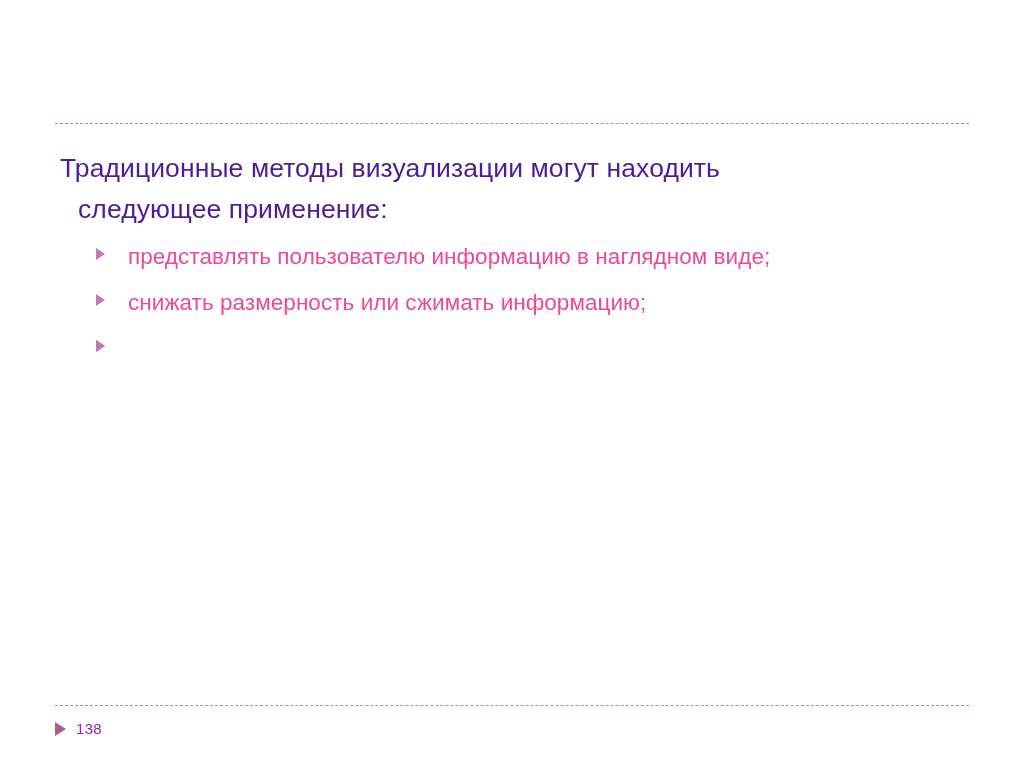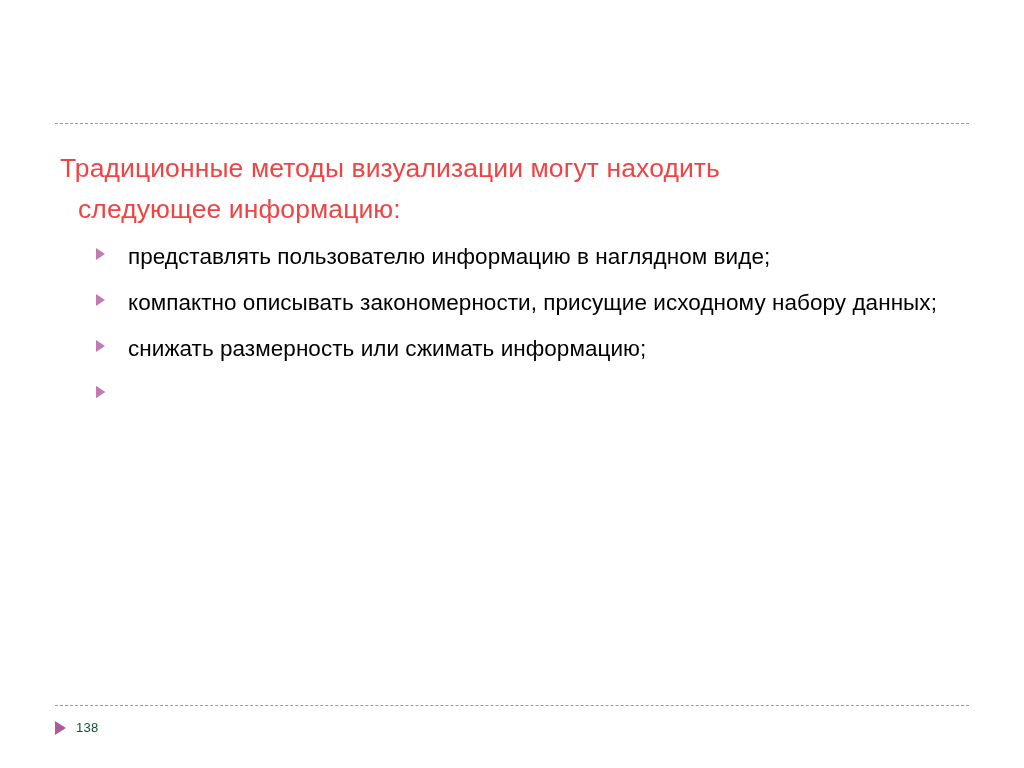--- a/index.html
+++ b/index.html
@@ -27,42 +27,42 @@
     height: 0;
   }
   .rule-top { top: 123px; }
   .rule-bottom { top: 705px; }
 
   .title {
     position: absolute;
     left: 60px;
     top: 148px;
     width: 880px;
-    color: #ef4444;
+    color: #4c1d95;
     font-size: 26.5px;
     line-height: 41px;
     font-weight: normal;
     letter-spacing: 0.1px;
   }
   .title .line2 {
     display: block;
     padding-left: 18px;
   }
 
   .bullets {
     position: absolute;
     left: 88px;
     top: 240px;
     width: 860px;
   }
   .bullet {
     position: relative;
     padding-left: 40px;
     margin-bottom: 13px;
-    color: #000000;
+    color: #ec4899;
     font-size: 22.5px;
     line-height: 33px;
     letter-spacing: 0.05px;
   }
   .bullet .marker {
     position: absolute;
     left: 8px;
     top: 8px;
     width: 0;
     height: 0;
@@ -80,45 +80,41 @@
     gap: 10px;
   }
   .footer .marker {
     width: 0;
     height: 0;
     border-left: 11px solid #b05a9c;
     border-top: 7px solid transparent;
     border-bottom: 7px solid transparent;
   }
   .footer .page-number {
-    color: #14532d;
-    font-size: 13px;
+    color: #a21caf;
+    font-size: 15px;
     letter-spacing: 0.3px;
   }
 </style>
 </head>
 <body>
 
 <div class="slide">
 
   <div class="rule rule-top"></div>
 
   <div class="title">
     <span>Традиционные методы визуализации могут находить</span>
-    <span class="line2">следующее информацию:</span>
+    <span class="line2">следующее применение:</span>
   </div>
 
   <div class="bullets">
     <div class="bullet">
       <span class="marker"></span>
       <span>представлять пользователю информацию в наглядном виде;</span>
-    </div>
-    <div class="bullet">
-      <span class="marker"></span>
-      <span>компактно описывать закономерности, присущие исходному набору данных;</span>
     </div>
     <div class="bullet">
       <span class="marker"></span>
       <span>снижать размерность или сжимать информацию;</span>
     </div>
     <div class="bullet">
       <span class="marker"></span>
     </div>
     <div class="bullet">
       <span class="marker"></span>

